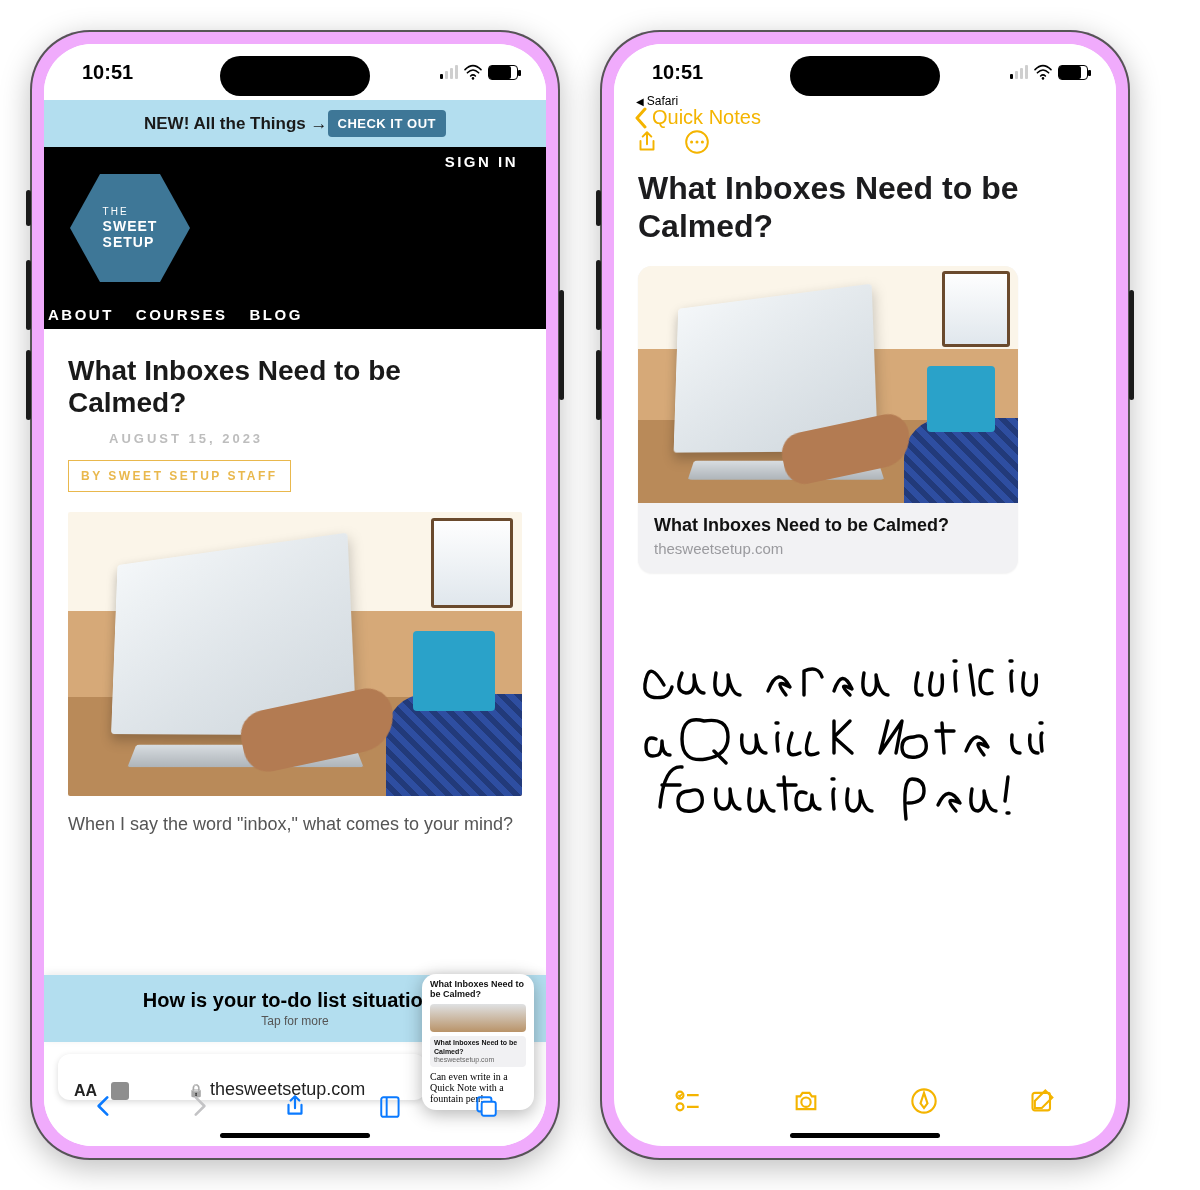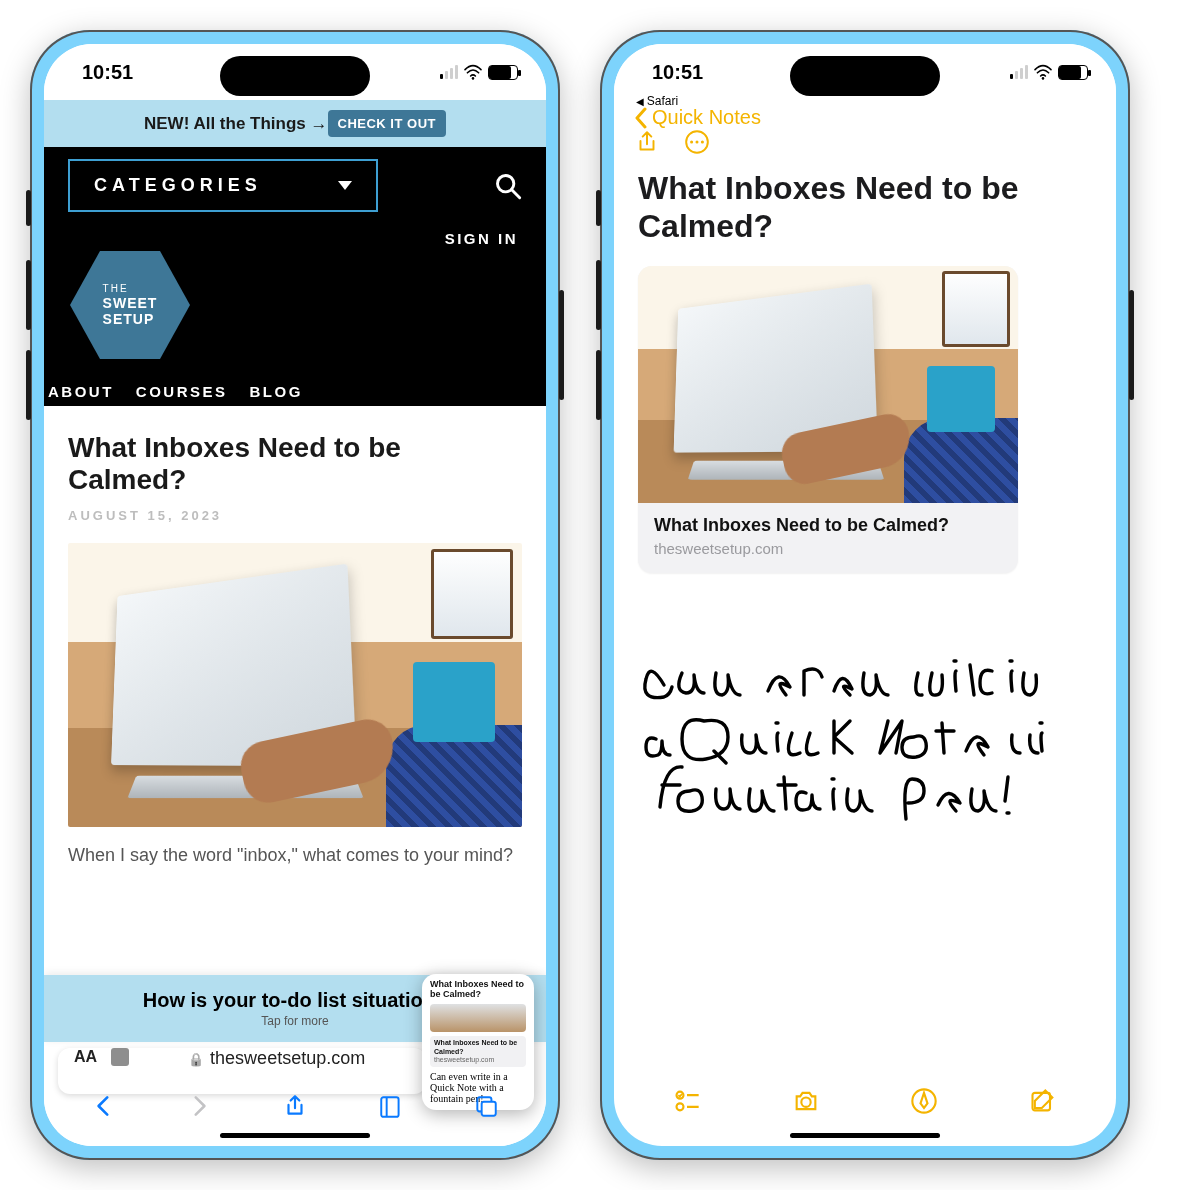--- a/index.html
+++ b/index.html
@@ -16,21 +16,21 @@
     background: #fff;
     font-family: -apple-system, BlinkMacSystemFont, "Helvetica Neue", Arial, sans-serif;
     display: flex;
     gap: 40px;
     padding: 30px 30px;
     justify-content: flex-start;
   }
   .phone {
     width: var(--phone-w);
     height: var(--phone-h);
-    background: #7dd3fc;
+    background: #f0abfc;
     border-radius: var(--radius);
     padding: var(--bezel);
     position: relative;
     box-shadow: 0 8px 30px rgba(0,0,0,.25), inset 0 0 0 2px #555;
     flex-shrink: 0;
   }
   .side-btn { position: absolute; background:#1a1a1a; border-radius:3px; }
   .side-btn.l1 { left:-4px; top:160px; width:5px; height:36px; }
   .side-btn.l2 { left:-4px; top:230px; width:5px; height:70px; }
   .side-btn.l3 { left:-4px; top:320px; width:5px; height:70px; }
@@ -122,21 +122,21 @@
     z-index:5;
   }
   .hex small{font-size:10px;font-weight:400;letter-spacing:2px;display:block;}
   .sub-links { display:flex; gap:22px; color:#fff; padding:12px 0 0 4px; font-weight:700; letter-spacing:2.5px; font-size:15px;}
   .article {
     background:#fff; padding: 26px 24px 10px; flex:1; position:relative;
   }
   .article h1 {
     margin:0 0 12px; font-size:28px; font-weight:800; color:#1a1a1a;
   }
-  .article .date { color:#bdbdbd; font-weight:800; letter-spacing:3px; font-size:13px;}
+  .article .date { color:#bdbdbd; font-weight:800; letter-spacing:3px; font-size:13px;margin-left:41px;}
   .article .byline {
     display:inline-block; margin-top:14px; padding:8px 12px; border:1.5px solid #e9b84d;
     color:#e9b84d; font-size:12px; font-weight:800; letter-spacing:2.5px;
   }
   .hero { margin-top:20px; width:100%; aspect-ratio: 16/10; border-radius:2px; overflow:hidden; position:relative;}
   .desk-illustration {
     position:absolute; inset:0;
     background: linear-gradient(#fbf5e9 0 35%, #d6a978 35% 65%, #b98a59 65% 100%);
   }
   .desk-illustration::before {
@@ -172,24 +172,24 @@
   }
   .article-body { margin-top:18px; font-size:18px; color:#555;}
   .promo {
     position:absolute; left:0; right:0; bottom:104px;
     background:#b3deef; padding:14px 20px; font-size:20px; font-weight:700; text-align:center;
     box-shadow: 0 -2px 8px rgba(0,0,0,.08);
   }
   .promo .sub { display:block; font-size:12px; font-weight:400; color:#555; margin-top:2px;}
   .promo .close { position:absolute; right:14px; top:10px; font-size:20px; color:#555; }
   .addr-bar {
-    position:absolute; left:14px; right:120px; bottom:52px;
+    position:absolute; left:14px; right:120px; bottom:46px;
     background:#fff; border-radius:12px; height:46px;
     box-shadow: 0 2px 6px rgba(0,0,0,.15);
-    display:flex; align-items:flex-start; gap:14px; padding:0 16px;
+    display:flex; align-items:flex-end; gap:14px; padding:0 16px;
     font-size:18px; color:#222;
   }
   .addr-bar .aa{font-weight:800;font-size:16px;}
   .addr-bar .puzzle{width:18px;height:18px;background:#8e8e8e;border-radius:3px;position:relative;}
   .addr-bar .lock::before{content:"🔒";font-size:13px;color:#8e8e8e;filter:grayscale(1);}
   .pip {
     position:absolute; right:12px; bottom:36px; width:112px; height:136px;
     background:#fff; border-radius:14px; box-shadow:0 4px 18px rgba(0,0,0,.3);
     padding:6px 8px; font-size:8px; line-height:1.1; color:#666;
     display:flex; flex-direction:column; gap:4px;
@@ -261,30 +261,20 @@
             <i></i>
           </span>
       </div>
     </div>
 
     <div class="banner">
       <span>NEW! All the Things →</span>
       <button class="banner-btn">CHECK IT OUT</button>
     </div>
 
-    <div class="navbar">
-      <div class="cat-btn">
-        <span>CATEGORIES</span>
-        <span class="tri"></span>
-      </div>
-      <svg width="28" height="28" viewBox="0 0 24 24" style="margin-left:auto">
-          <circle cx="10" cy="10" r="7" stroke="#fff" stroke-width="2.5" fill="none"></circle>
-          <line x1="15" y1="15" x2="22" y2="22" stroke="#fff" stroke-width="2.5" stroke-linecap="round"></line>
-        </svg>
-    </div>
     <div class="signin-row">SIGN IN</div>
     <div class="sub-nav">
       <div class="hex-wrap">
         <div class="hex">
           <div>
             <small>THE</small>
             <span>SWEET</span><br>
             <span>SETUP</span>
           </div>
         </div>
@@ -292,20 +282,21 @@
       <div class="sub-links">
         <span>ABOUT</span>
         <span>COURSES</span>
         <span>BLOG</span>
       </div>
     </div>
 
     <div class="article">
       <h1>What Inboxes Need to be Calmed?</h1>
       <div class="date">AUGUST 15, 2023</div>
+      <div class="byline">BY SWEET SETUP STAFF</div>
       <div class="hero">
         <div class="desk-illustration">
           <div class="window"></div>
             <div class="kb"></div>
             <div class="cuff"></div>
             <div class="hand"></div>
         </div>
       </div>
       <p class="article-body">When I say the word "inbox," what comes to your mind?</p>
     </div>

